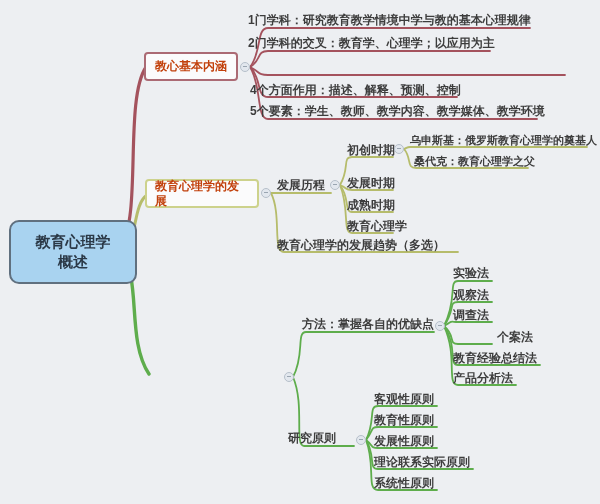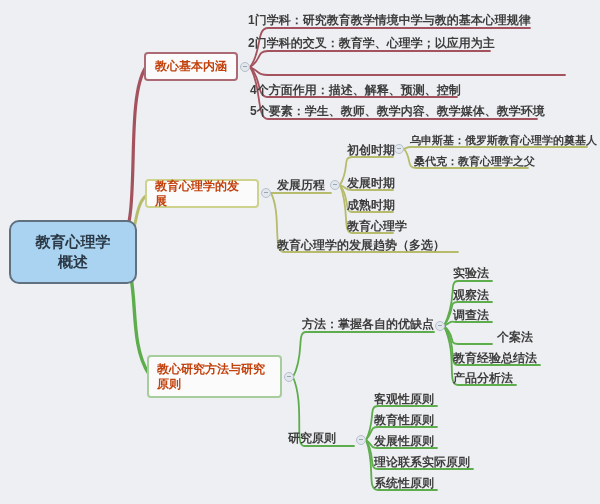--- a/index.html
+++ b/index.html
@@ -117,21 +117,20 @@
   <div class="dot" style="left:394px;top:144px;"></div>
   <div class="t" style="left:347px;top:176px;">发展时期</div>
   <div class="t" style="left:347px;top:198px;">成熟时期</div>
   <div class="t" style="left:347px;top:219px;">教育心理学</div>
 
   <div class="t small" style="left:410px;top:133px;">乌申斯基：俄罗斯教育心理学的奠基人</div>
   <div class="t" style="left:277px;top:238px;">教育心理学的发展趋势（多选）</div>
 
   <div class="t small" style="left:414px;top:154px;">桑代克：教育心理学之父</div>
 
-  <div class="box b3" style="left:147px;top:355px;width:135px;height:43px;white-space:normal;justify-content:flex-start;">教心研究方法与研究原则</div>
   <div class="dot" style="left:284px;top:372px;"></div>
 
   <div class="t" style="left:302px;top:317px;">方法：掌握各自的优缺点</div>
   <div class="dot" style="left:435px;top:321px;"></div>
 
   <div class="t" style="left:453px;top:266px;">实验法</div>
   <div class="t" style="left:453px;top:288px;">观察法</div>
   <div class="t" style="left:453px;top:308px;">调查法</div>
   <div class="t" style="left:453px;top:330px;padding-left:44px;">个案法</div>
   <div class="t" style="left:453px;top:351px;">教育经验总结法</div>

